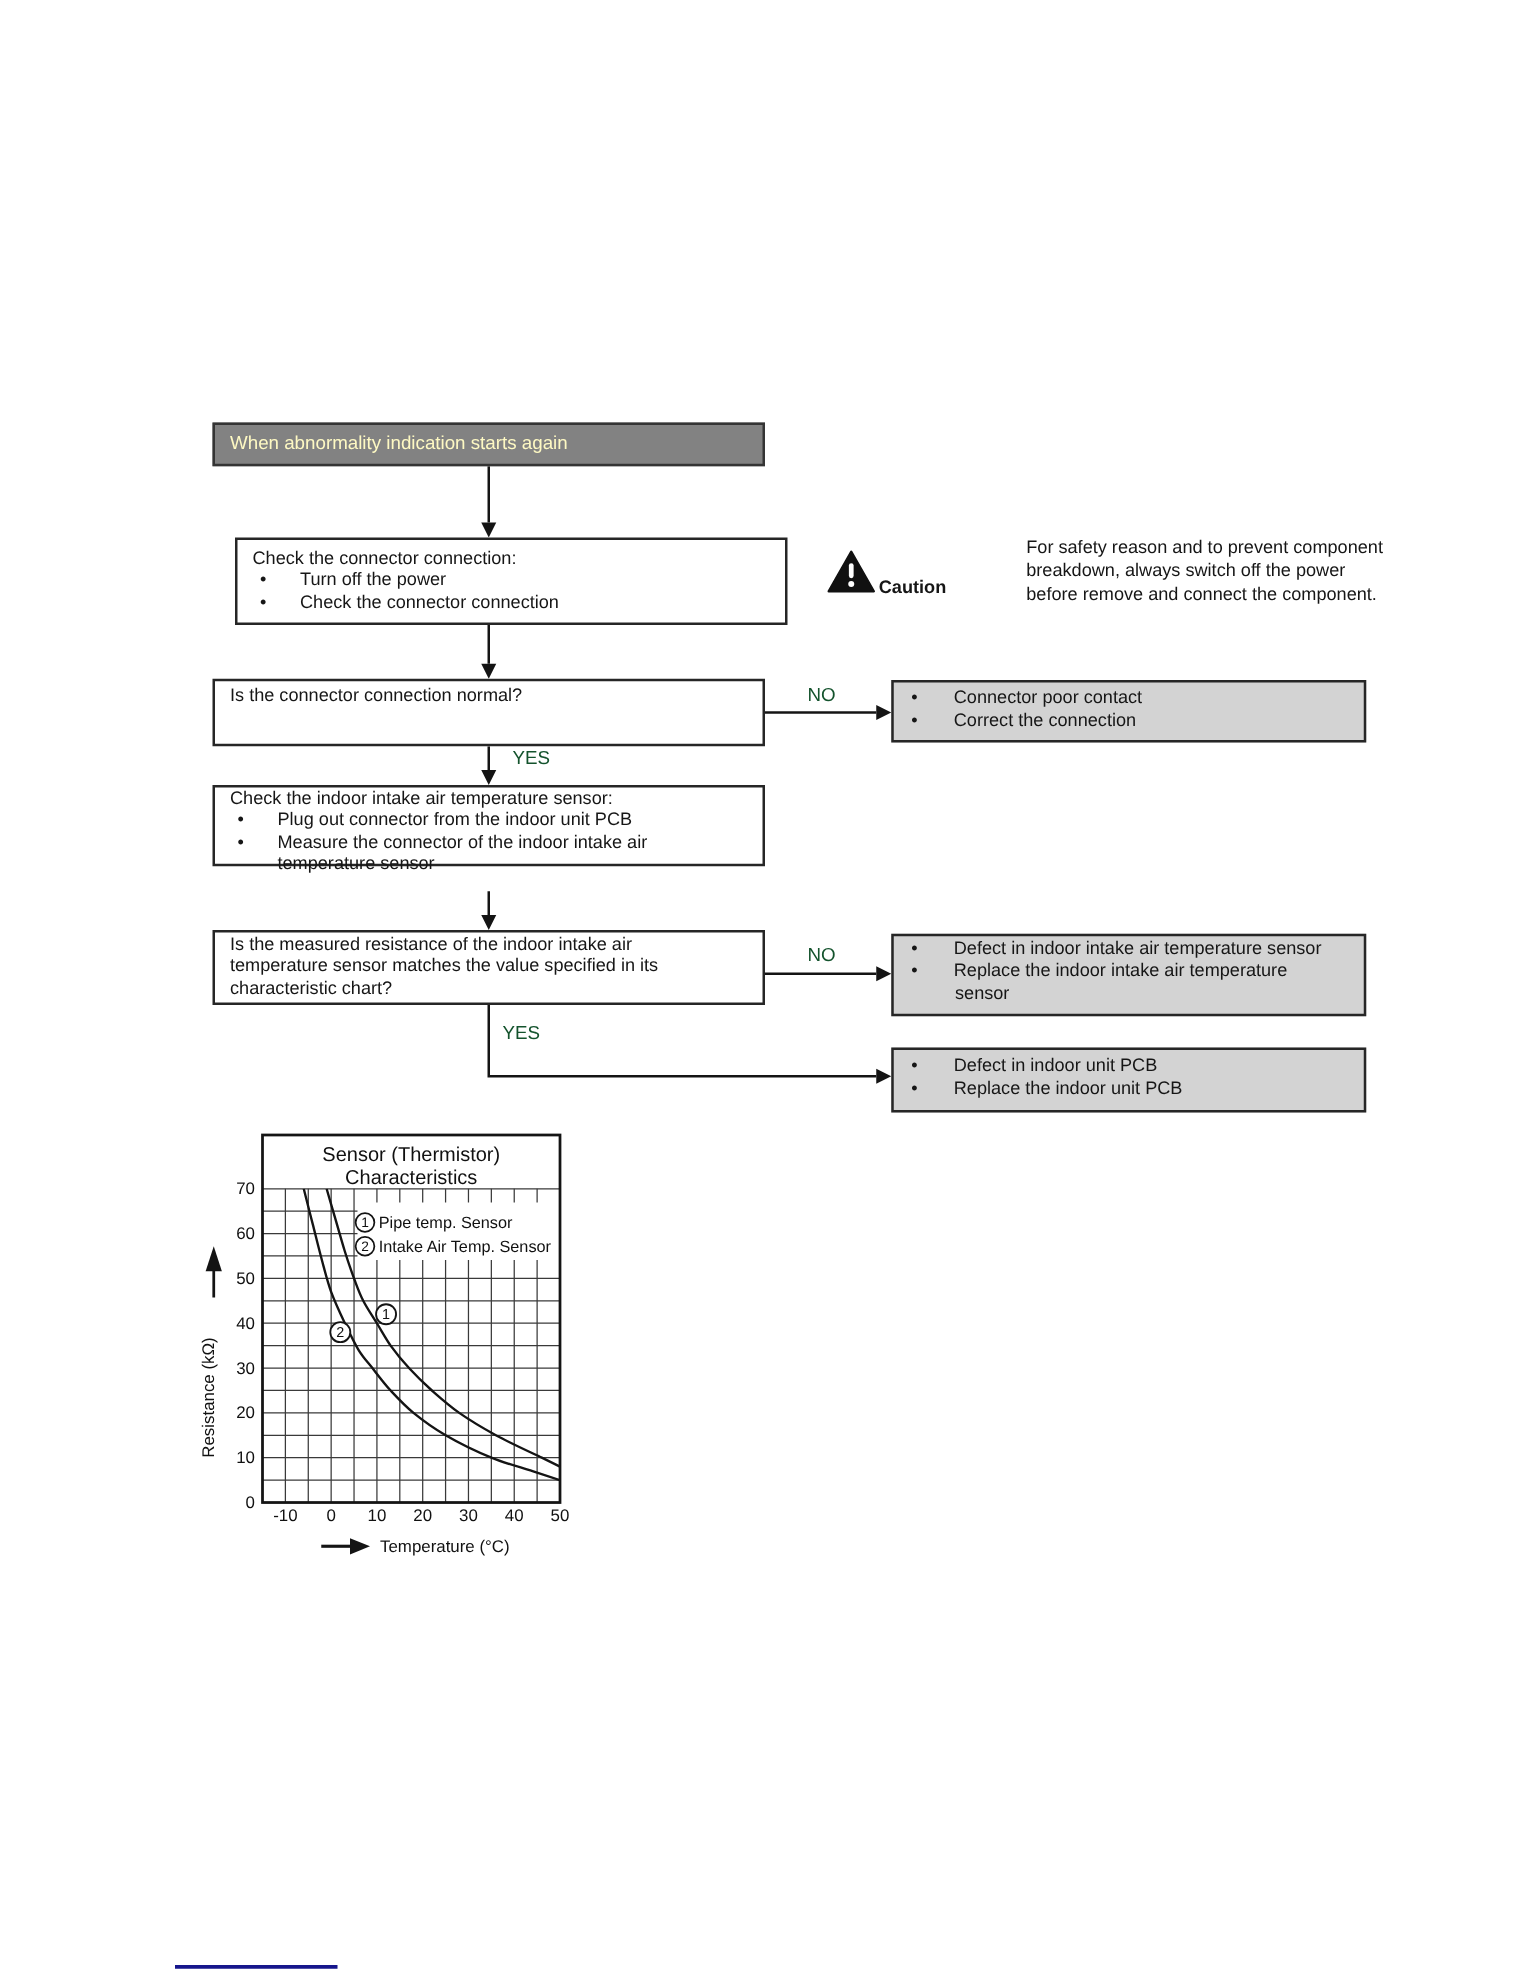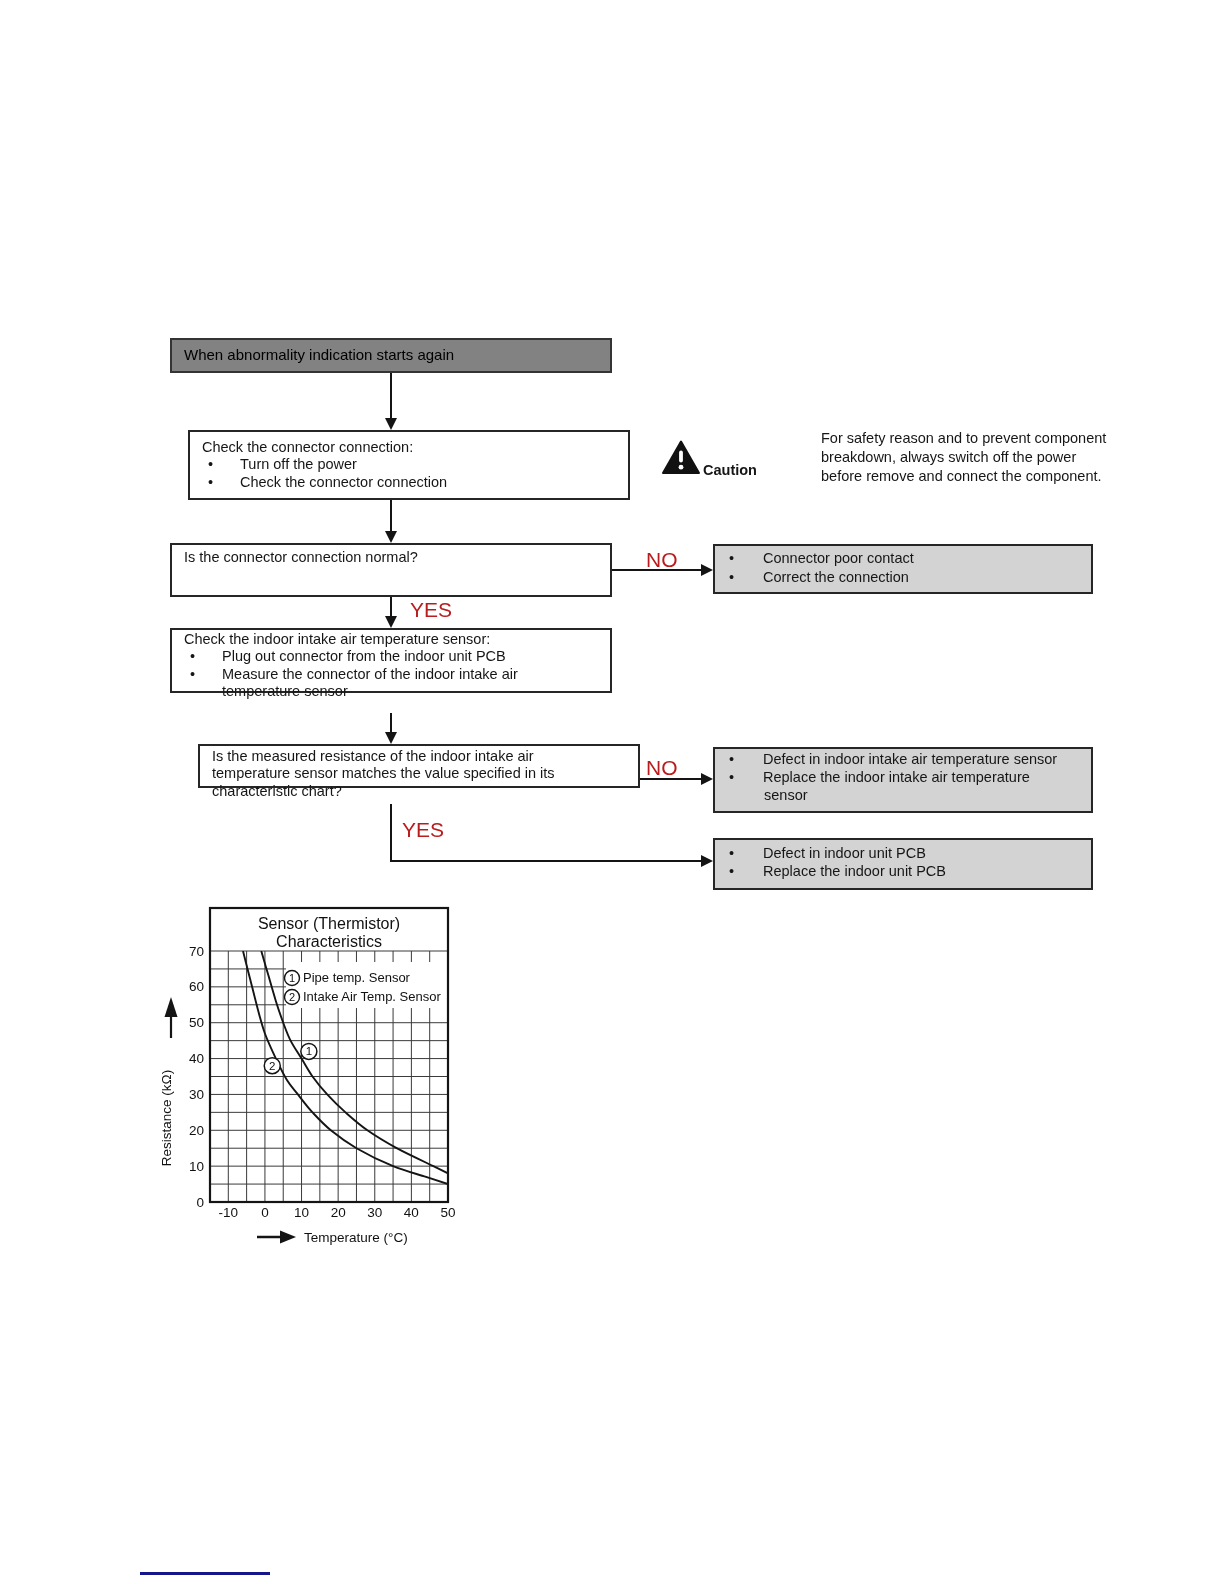--- a/index.html
+++ b/index.html
@@ -2,32 +2,32 @@
 <html><head>
 <meta charset="utf-8">
 <style>
   html,body{margin:0;padding:0;background:#fff;}
   .page{position:relative;width:1224px;height:1584px;background:#ffffff;overflow:hidden;
         font-family:"Liberation Sans",sans-serif;color:#161616;}
   .abs{position:absolute;}
   svg text{font-family:"Liberation Sans",sans-serif;fill:#111;}
   .connectors{position:absolute;left:0;top:0;pointer-events:none;}
   .hbox{position:absolute;left:170px;top:338px;width:442px;height:35px;box-sizing:border-box;
-        background:#828282;border:2px solid #343434;color:#000000;font-size:15px;line-height:30px;
+        background:#828282;border:2px solid #343434;color:#fef9c3;font-size:15px;line-height:30px;
         padding-left:12px;}
   .wbox{position:absolute;left:170px;width:442px;box-sizing:border-box;background:#fff;
         border:2px solid #262626;font-size:14.5px;line-height:17.4px;padding:3px 8px 0 12px;}
   .gbox{position:absolute;left:713px;width:380px;box-sizing:border-box;background:#d3d3d3;
         border:2px solid #262626;font-size:14.5px;line-height:18px;padding:3px 6px 0 12px;}
   .brow{display:flex;}
   .bm{display:inline-block;width:38px;padding-left:6px;box-sizing:border-box;flex:0 0 auto;}
   .gbox .bm{width:36px;padding-left:2px;}
   .bcont{margin-left:38px;}
   .gbox .bcont{margin-left:37px;}
-  .branch-label{position:absolute;font-size:21px;color:#b91c1c;}
+  .branch-label{position:absolute;font-size:15px;color:#14532d;}
   .caution-label{position:absolute;left:703px;top:462px;font-size:14.5px;font-weight:bold;}
   .caution-text{position:absolute;left:821px;top:429px;font-size:14.5px;line-height:18.8px;width:320px;}
   .footer-rule{position:absolute;left:140px;top:1572px;width:130px;height:3px;background:#16168c;}
 </style>
 </head>
 <body>
 
 <div class="page">
 
   <svg class="connectors" width="1224" height="1584">
@@ -104,21 +104,21 @@
       <span class="bm">•</span>
       <span>Plug out connector from the indoor unit PCB</span>
     </div>
     <div class="brow">
       <span class="bm">•</span>
       <span>Measure the connector of the indoor intake air</span>
     </div>
     <div class="bcont">temperature sensor</div>
   </div>
 
-  <div class="wbox" style="top:744px;height:44px;padding-top:2px;line-height:17.3px;margin-left:28px;">
+  <div class="wbox" style="top:744px;height:60px;padding-top:2px;line-height:17.3px;">
     <div>Is the measured resistance of the indoor intake air</div>
     <div>temperature sensor matches the value specified in its</div>
     <div>characteristic chart?</div>
   </div>
 
   <div class="branch-label" style="left:646px;top:756px;">NO</div>
 
   <div class="gbox" style="top:747px;height:66px;padding-top:1px;">
     <div class="brow">
       <span class="bm">•</span>

